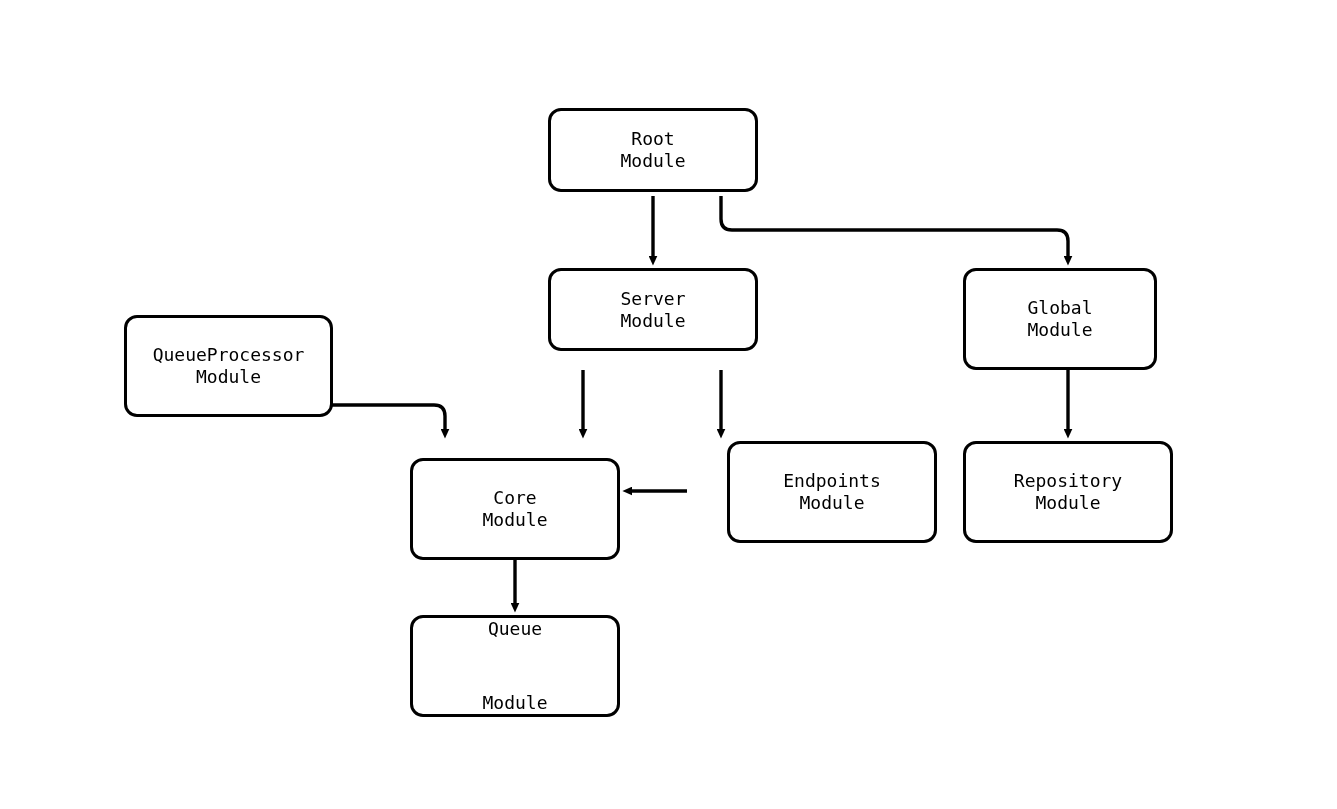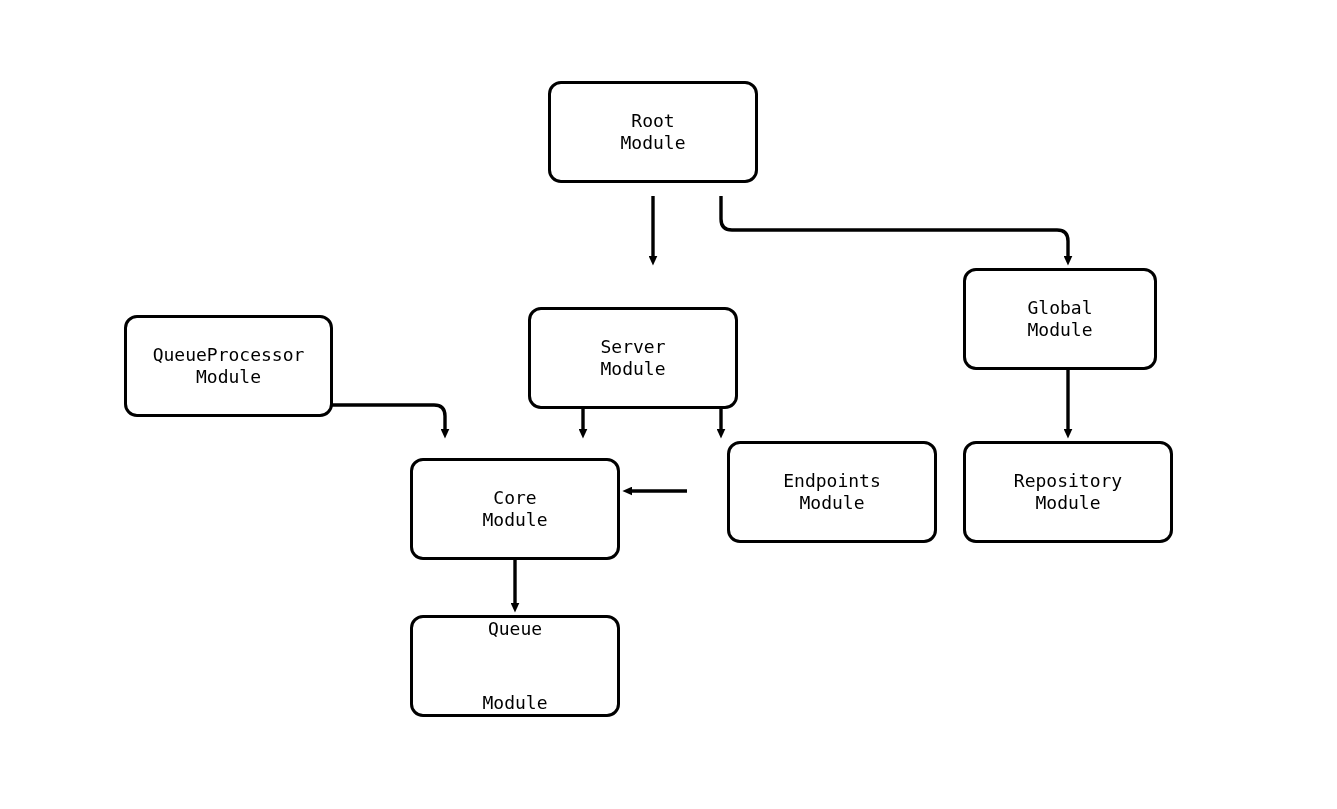--- a/index.html
+++ b/index.html
@@ -70,31 +70,31 @@
 
     <path d="M 721 370 L 721 429" fill="none" stroke="#000000" stroke-width="3.4" marker-end="url(#arrowhead)"></path>
 
     <path d="M 1068 370 L 1068 429" fill="none" stroke="#000000" stroke-width="3.4" marker-end="url(#arrowhead)"></path>
 
     <path d="M 687 491 L 632 491" fill="none" stroke="#000000" stroke-width="3.4" marker-end="url(#arrowhead)"></path>
 
     <path d="M 515 543 L 515 603" fill="none" stroke="#000000" stroke-width="3.4" marker-end="url(#arrowhead)"></path>
   </svg>
 
-  <div class="node" style="left:548px; top:81px; width:210px; height:102px;">
+  <div class="node" style="left:548px; top:108px; width:210px; height:84px;">
     <div class="node-label">Root</div>
     <div class="node-label">Module</div>
   </div>
 
   <div class="node" style="left:124px; top:268px; width:209px; height:102px;margin-top:47px;">
     <div class="node-label">QueueProcessor</div>
     <div class="node-label">Module</div>
   </div>
 
-  <div class="node" style="left:528px; top:268px; width:210px; height:102px;margin-top:39px;">
+  <div class="node" style="left:548px; top:268px; width:210px; height:83px;">
     <div class="node-label">Server</div>
     <div class="node-label">Module</div>
   </div>
 
   <div class="node" style="left:963px; top:268px; width:194px; height:102px;">
     <div class="node-label">Global</div>
     <div class="node-label">Module</div>
   </div>
 
   <div class="node" style="left:410px; top:441px; width:210px; height:102px;margin-top:17px;">

